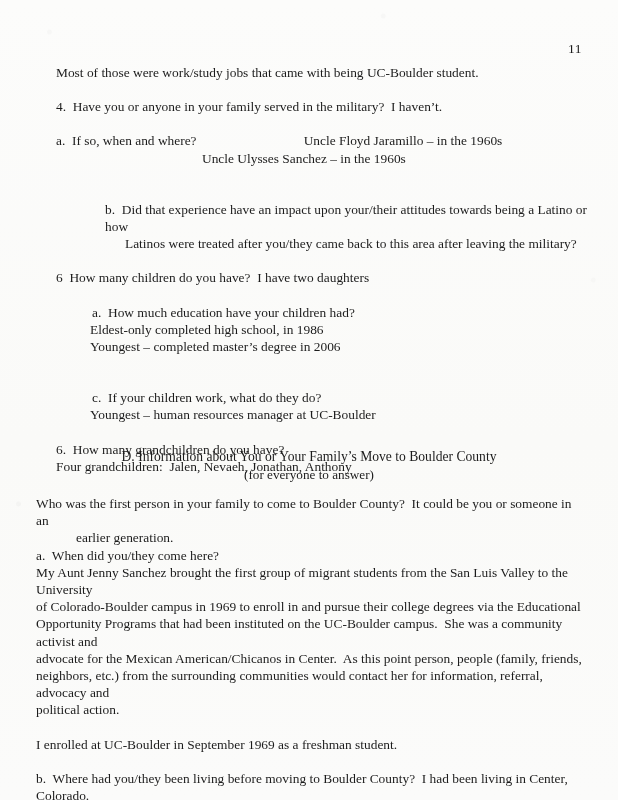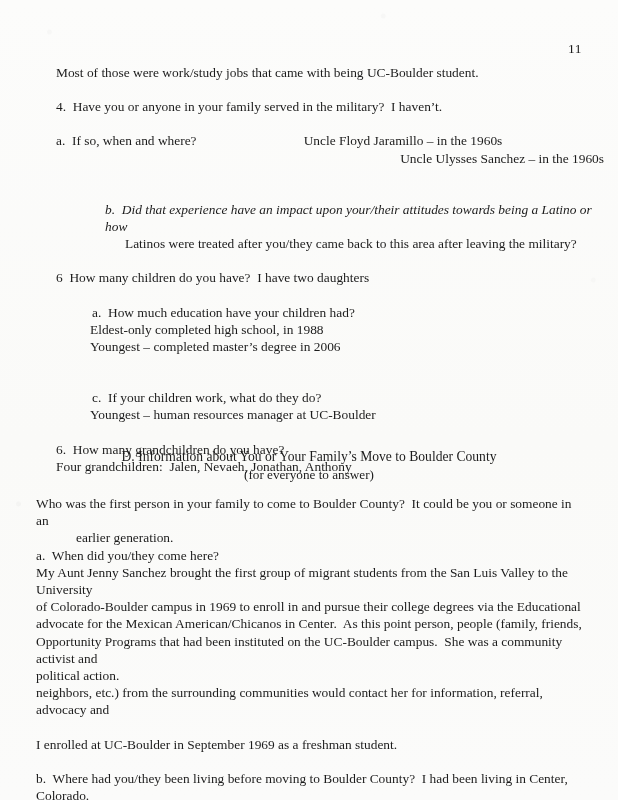--- a/index.html
+++ b/index.html
@@ -55,25 +55,25 @@
   .ln {
     font-size: 13.4px;
     line-height: 17.2px;
     white-space: pre-wrap;
     text-rendering: optimizeLegibility;
   }
   .gap-md { height: 17px; }
   .gap-xl { height: 34px; }
 
   .i-sub   { padding-left: 36px; }   
-  .i-sub2  { padding-left: 49px; font-style: italic; }   
+  .i-sub2  { padding-left: 49px; }   
   .i-sub3  { padding-left: 69px; }   
   .i-cont  { padding-left: 34px; }   
   .i-hang  { padding-left: 40px; }   
-  .i-answer{ padding-left: 146px; text-align: right; }  
+  .i-answer{ padding-left: 146px; }  
 
   .heading-block {
     position: absolute;
     left: 0;
     right: 0;
     top: 448px;
     text-align: center;
   }
   .heading-main {
     font-size: 13.6px;
@@ -106,21 +106,21 @@
         <div class="gap-md"></div>
         <div class="ln" style="display: flex; text-align: center;"><span>a.  If so, when and where?</span><span style="margin-left: auto; width: 402px;">Uncle Floyd Jaramillo – in the 1960s</span></div>
         <div class="ln i-answer">Uncle Ulysses Sanchez – in the 1960s</div>
         <div class="gap-xl"></div>
         <div class="ln i-sub2">b.  Did that experience have an impact upon your/their attitudes towards being a Latino or how</div>
         <div class="ln i-sub3">Latinos were treated after you/they came back to this area after leaving the military?</div>
         <div class="gap-md"></div>
         <div class="ln">6  How many children do you have?  I have two daughters</div>
         <div class="gap-md"></div>
         <div class="ln i-sub">a.  How much education have your children had?</div>
-        <div class="ln i-cont">Eldest-only completed high school, in 1988</div>
+        <div class="ln i-cont">Eldest-only completed high school, in 1986</div>
         <div class="ln i-cont">Youngest – completed master’s degree in 2006</div>
         <div class="gap-md"></div>
         <div class="gap-md"></div>
         <div class="ln i-sub">c.  If your children work, what do they do?</div>
         <div class="ln i-cont">Youngest – human resources manager at UC-Boulder</div>
         <div class="gap-md"></div>
         <div class="ln">6.  How many grandchildren do you have?</div>
         <div class="ln">Four grandchildren:  Jalen, Nevaeh, Jonathan, Anthony</div>
       </div>
 
@@ -128,24 +128,24 @@
       <div class="heading-main">D.  Information about You or Your Family’s Move to Boulder County</div>
       <div class="heading-sub">(for everyone to answer)</div>
     </div>
 
     <div class="lower-block" id="lower-section">
         <div class="ln">Who was the first person in your family to come to Boulder County?  It could be you or someone in an</div>
         <div class="ln i-hang">earlier generation.</div>
         <div class="ln">a.  When did you/they come here?</div>
         <div class="ln">My Aunt Jenny Sanchez brought the first group of migrant students from the San Luis Valley to the University</div>
         <div class="ln">of Colorado-Boulder campus in 1969 to enroll in and pursue their college degrees via the Educational</div>
+        <div class="ln">Opportunity Programs that had been instituted on the UC-Boulder campus.  She was a community activist and</div>
         <div class="ln">advocate for the Mexican American/Chicanos in Center.  As this point person, people (family, friends,</div>
-        <div class="ln">Opportunity Programs that had been instituted on the UC-Boulder campus.  She was a community activist and</div>
+        <div class="ln">neighbors, etc.) from the surrounding communities would contact her for information, referral, advocacy and</div>
         <div class="ln">political action.</div>
-        <div class="ln">neighbors, etc.) from the surrounding communities would contact her for information, referral, advocacy and</div>
         <div class="gap-md"></div>
         <div class="ln">I enrolled at UC-Boulder in September 1969 as a freshman student.</div>
         <div class="gap-md"></div>
         <div class="ln">b.  Where had you/they been living before moving to Boulder County?  I had been living in Center, Colorado.</div>
       </div>
 
   </div>
 </div>
 
 </body></html>

